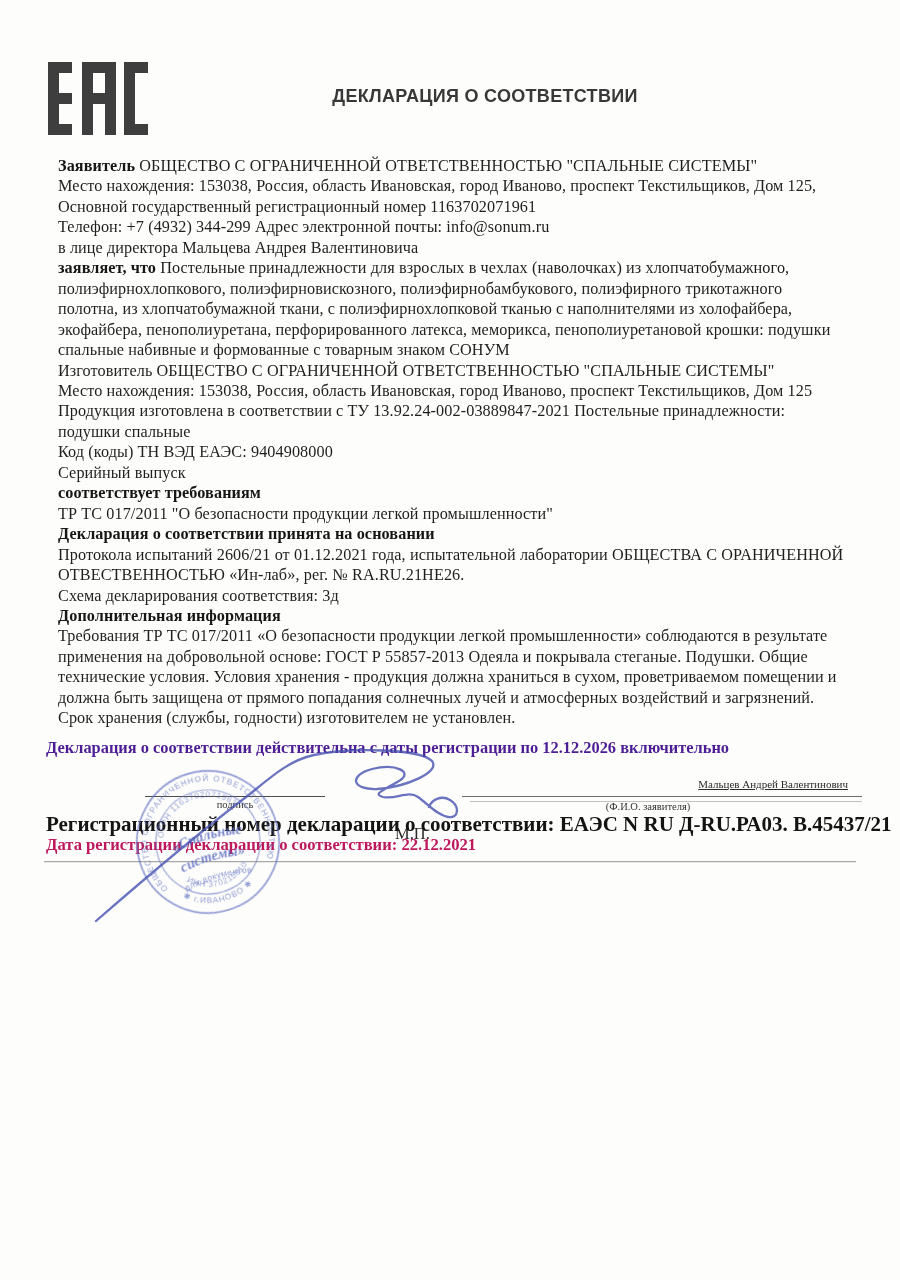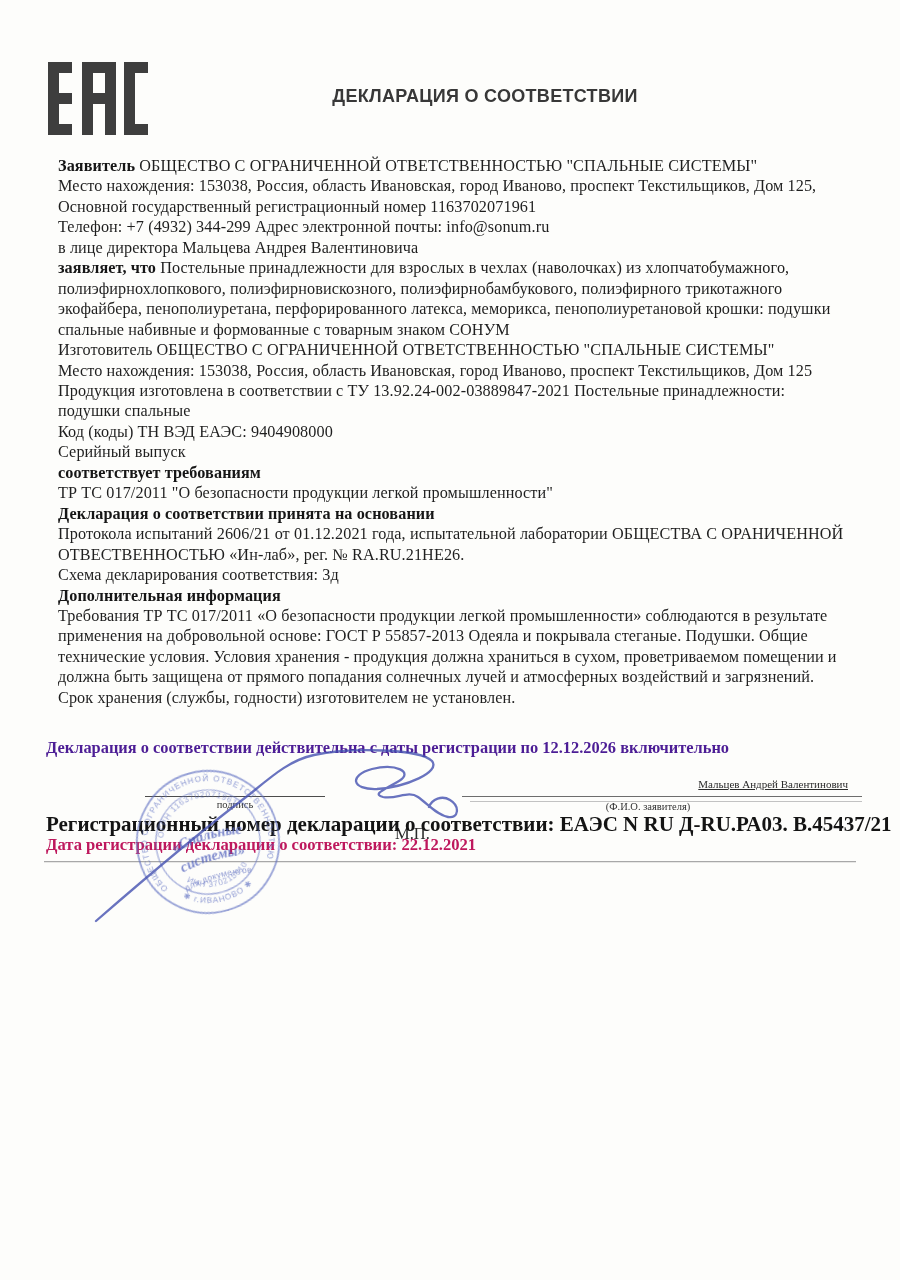--- a/index.html
+++ b/index.html
@@ -78,20 +78,21 @@
   <div class="hdr l2">ДЕКЛАРАЦИЯ О СООТВЕТСТВИИ</div>
 
   <div class="body-text">
       <div class="doc-line"><b>Заявитель </b><span>ОБЩЕСТВО С ОГРАНИЧЕННОЙ ОТВЕТСТВЕННОСТЬЮ "СПАЛЬНЫЕ СИСТЕМЫ"</span></div>
       <div class="doc-line"><span>Место нахождения: 153038, Россия, область Ивановская, город Иваново, проспект Текстильщиков, Дом 125,</span></div>
       <div class="doc-line"><span>Основной государственный регистрационный номер 1163702071961</span></div>
       <div class="doc-line"><span>Телефон: +7 (4932) 344-299 Адрес электронной почты: info@sonum.ru</span></div>
       <div class="doc-line"><span>в лице директора Мальцева Андрея Валентиновича</span></div>
       <div class="doc-line"><b>заявляет, что </b><span>Постельные принадлежности для взрослых в чехлах (наволочках)  из хлопчатобумажного,</span></div>
       <div class="doc-line"><span>полиэфирнохлопкового, полиэфирновискозного, полиэфирнобамбукового, полиэфирного трикотажного</span></div>
+      <div class="doc-line"><span>полотна, из хлопчатобумажной ткани, с полиэфирнохлопковой тканью с наполнителями из холофайбера,</span></div>
       <div class="doc-line"><span>экофайбера, пенополиуретана, перфорированного латекса, меморикса, пенополиуретановой крошки: подушки</span></div>
       <div class="doc-line"><span>спальные набивные и формованные с товарным знаком СОНУМ</span></div>
       <div class="doc-line"><span>Изготовитель ОБЩЕСТВО С ОГРАНИЧЕННОЙ ОТВЕТСТВЕННОСТЬЮ "СПАЛЬНЫЕ СИСТЕМЫ"</span></div>
       <div class="doc-line"><span>Место нахождения: 153038, Россия, область Ивановская, город Иваново, проспект Текстильщиков, Дом 125</span></div>
       <div class="doc-line"><span>Продукция изготовлена в соответствии с ТУ 13.92.24-002-03889847-2021 Постельные принадлежности:</span></div>
       <div class="doc-line"><span>подушки спальные</span></div>
       <div class="doc-line"><span>Код (коды) ТН ВЭД ЕАЭС: 9404908000</span></div>
       <div class="doc-line"><span>Серийный выпуск</span></div>
       <div class="doc-line"><b>соответствует требованиям</b></div>
       <div class="doc-line"><span>ТР ТС 017/2011 "О безопасности продукции легкой промышленности"</span></div>

